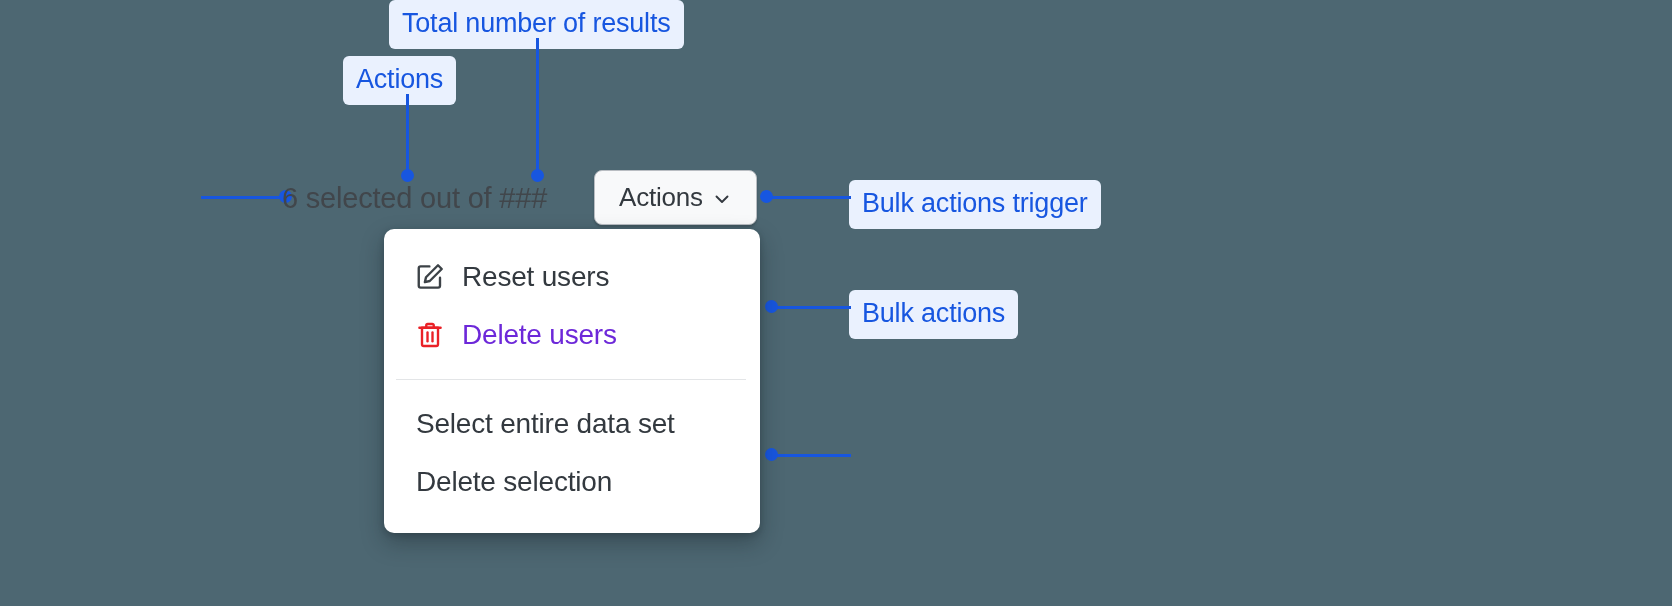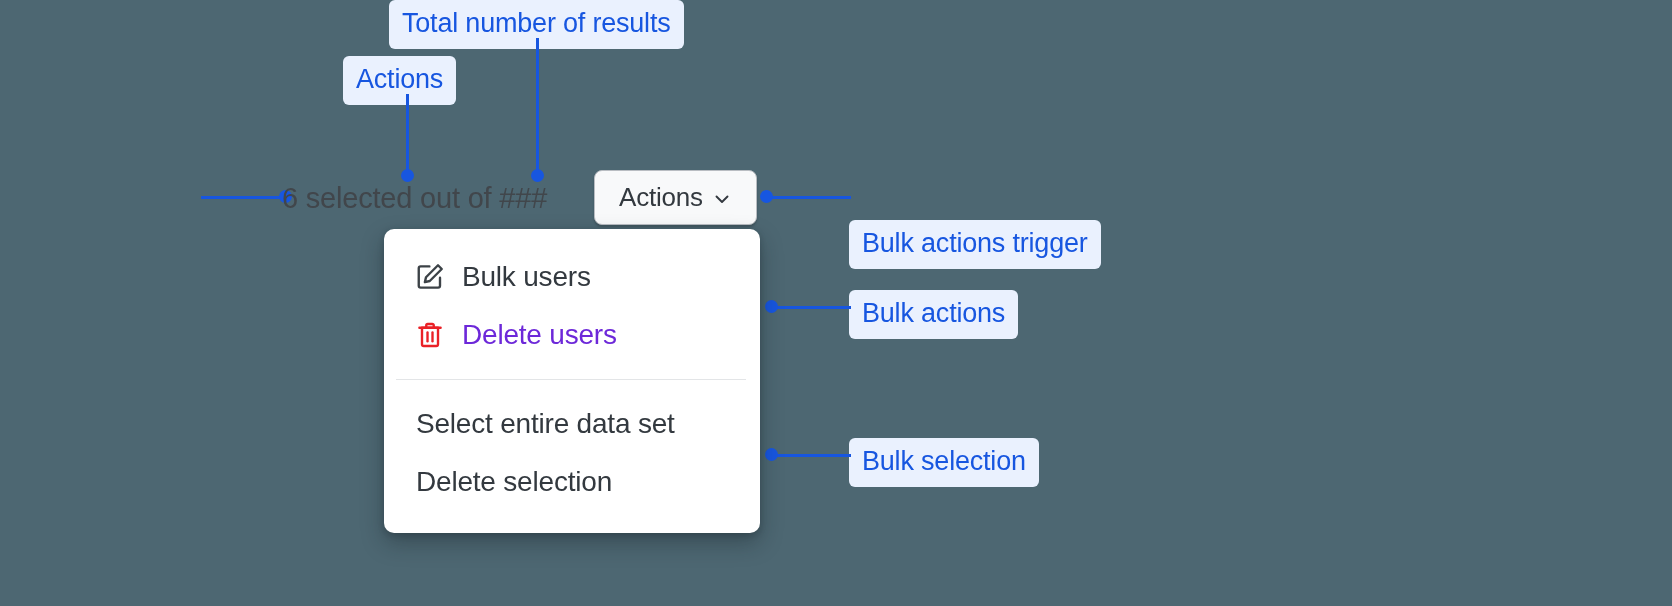--- a/index.html
+++ b/index.html
@@ -137,25 +137,24 @@
 </head>
 <body>
 
 <div id="stage">
 
   <div class="anno-pill" style="left:389px; top:0px;">Total number of results</div>
 
   <div class="anno-pill" style="left:343px; top:56px;">Actions</div>
 
 
-  <div class="anno-pill" style="left:849px; top:180px;margin-top:40px;">Bulk actions trigger</div>
+  <div class="anno-pill" style="left:849px; top:180px;">Bulk actions trigger</div>
 
   <div class="anno-pill" style="left:849px; top:290px;">Bulk actions</div>
 
-  <div class="anno-pill" style="left:849px; top:438px;">Bulk selection</div>
 
   <div class="conn-v" style="left:536px; top:38px; height:137px;"></div>
   <div class="conn-dot" style="left:531px; top:169px;"></div>
 
   <div class="conn-v" style="left:406px; top:94px; height:81px;"></div>
   <div class="conn-dot" style="left:401px; top:169px;"></div>
 
   <div class="conn-h" style="left:201px; top:196px; width:86px;"></div>
   <div class="conn-dot" style="left:279px; top:190px;"></div>
 
@@ -183,21 +182,21 @@
 
   <div class="menu-panel">
 
     <div class="menu-item">
       <span class="mi-icon">
         <svg width="30" height="30" viewBox="0 0 24 24" fill="none">
           <path d="M11.5 3.5 H4.5 A1.5 1.5 0 0 0 3 5 V19 A1.5 1.5 0 0 0 4.5 20.5 H18.5 A1.5 1.5 0 0 0 20 19 V12.5" stroke="#3c4247" stroke-width="1.9" stroke-linecap="round" stroke-linejoin="round"></path>
           <path d="M18.4 2.6 L21.4 5.6 L11.8 15.2 L7.9 16.1 L8.8 12.2 Z" stroke="#3c4247" stroke-width="1.9" stroke-linecap="round" stroke-linejoin="round"></path>
         </svg>
       </span>
-      <span>Bulk users</span>
+      <span>Reset users</span>
     </div>
 
     <div class="menu-item danger">
       <span class="mi-icon">
         <svg width="30" height="30" viewBox="0 0 24 24" fill="none">
           <path d="M3.5 6.2 H20.5" stroke="#ea2127" stroke-width="1.9" stroke-linecap="round"></path>
           <path d="M9 6.2 V4.4 A1.2 1.2 0 0 1 10.2 3.2 H13.8 A1.2 1.2 0 0 1 15 4.4 V6.2" stroke="#ea2127" stroke-width="1.9" stroke-linecap="round" stroke-linejoin="round"></path>
           <path d="M5.6 6.2 H18.4 V19.4 A1.4 1.4 0 0 1 17 20.8 H7 A1.4 1.4 0 0 1 5.6 19.4 Z" stroke="#ea2127" stroke-width="1.9" stroke-linecap="round" stroke-linejoin="round"></path>
           <path d="M10 10 V17" stroke="#ea2127" stroke-width="1.9" stroke-linecap="round"></path>
           <path d="M14 10 V17" stroke="#ea2127" stroke-width="1.9" stroke-linecap="round"></path>

